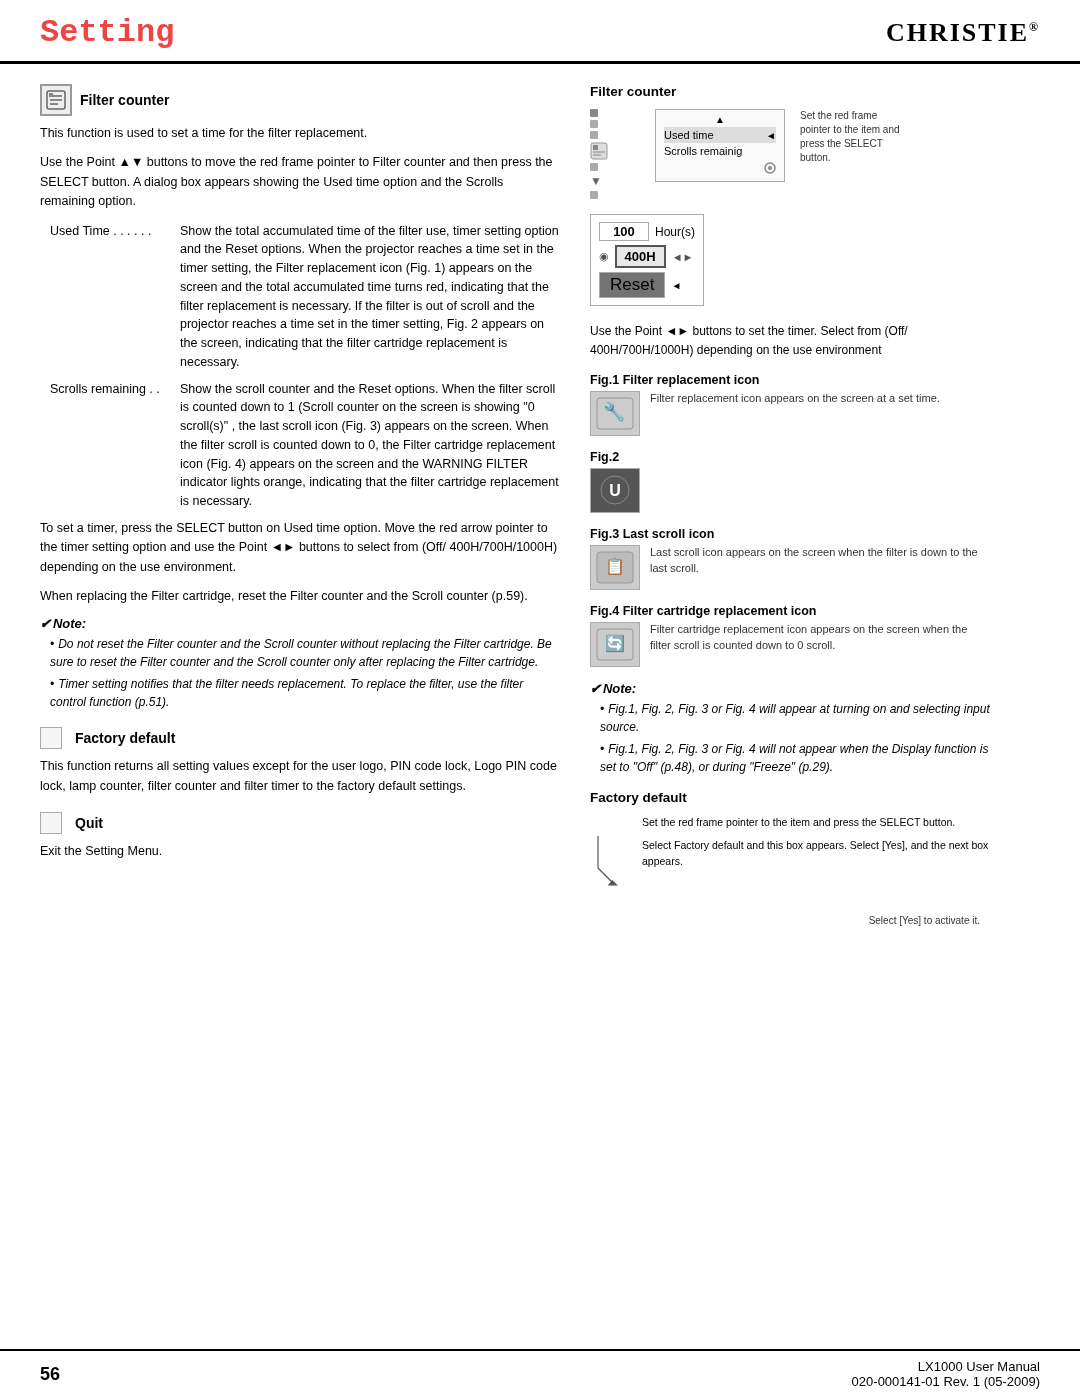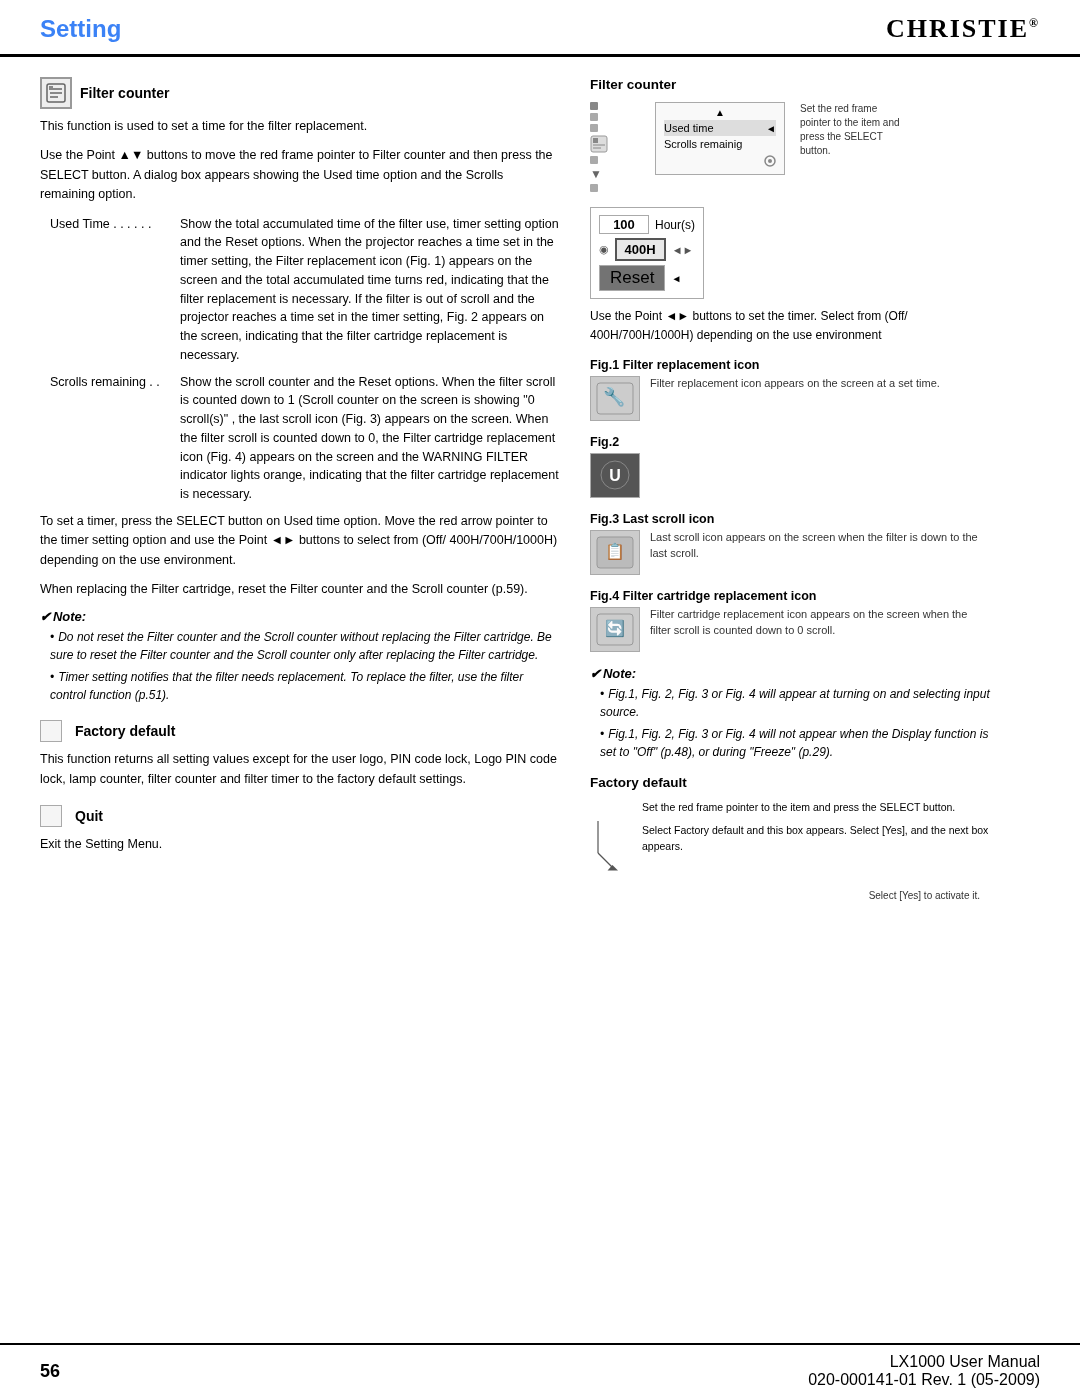--- a/index.html
+++ b/index.html
@@ -16,23 +16,24 @@
     
     .page-header {
       display: flex;
       justify-content: space-between;
       align-items: center;
       padding: 14px 40px 10px 40px;
       border-bottom: 3px solid #000;
       margin-bottom: 0;
     }
     .page-title {
-      font-size: 24px;
-      font-weight: bold;
-      color: #3b82f6;
+      font-size: 32px;
+      font-weight: bold;
+      color: #ef4444;
+      font-family: Liberation Mono, monospace;
     }
     .brand-logo {
       font-size: 26px;
       font-weight: bold;
       font-family: Georgia, serif;
       letter-spacing: 2px;
       color: #000;
     }
     .brand-logo span.reg {
       font-size: 12px;
@@ -220,20 +221,21 @@
       color: #333;
       max-width: 100px;
     }
 
     
     .timer-box {
       border: 1px solid #aaa;
       padding: 5px 8px;
       font-size: 11.5px;
       background: #fff;
+      margin-bottom: 8px;
     }
     .timer-row {
       display: flex;
       align-items: center;
       gap: 6px;
       padding: 2px 0;
     }
     .timer-val-box {
       border: 1px solid #aaa;
       padding: 1px 8px;
@@ -315,21 +317,21 @@
       align-items: center;
       padding: 8px 40px;
       border-top: 2px solid #000;
       gap: 44px;
     }
     .footer-page-num {
       font-size: 18px;
       font-weight: bold;
     }
     .footer-brand {
-      font-size: 16px;
+      font-size: 13px;
       text-align: right;
     }
 
     
     .factory-diag {
       display: flex;
       gap: 12px;
       align-items: flex-start;
       margin-top: 6px;
     }
@@ -343,21 +345,21 @@
     }
     .factory-text {
       font-size: 10.5px;
       line-height: 1.45;
     }
 
     .select-yes-text {
       font-size: 10px;
       line-height: 1.4;
       color: #333;
-      margin-top: 1px;
+      margin-top: 11px;
       text-align: right;
       padding-right: 10px;
     }
   </style>
 </head>
 <body>
 
 <div class="page-header">
   <div class="page-title">Setting</div>
   <div class="brand-logo">

